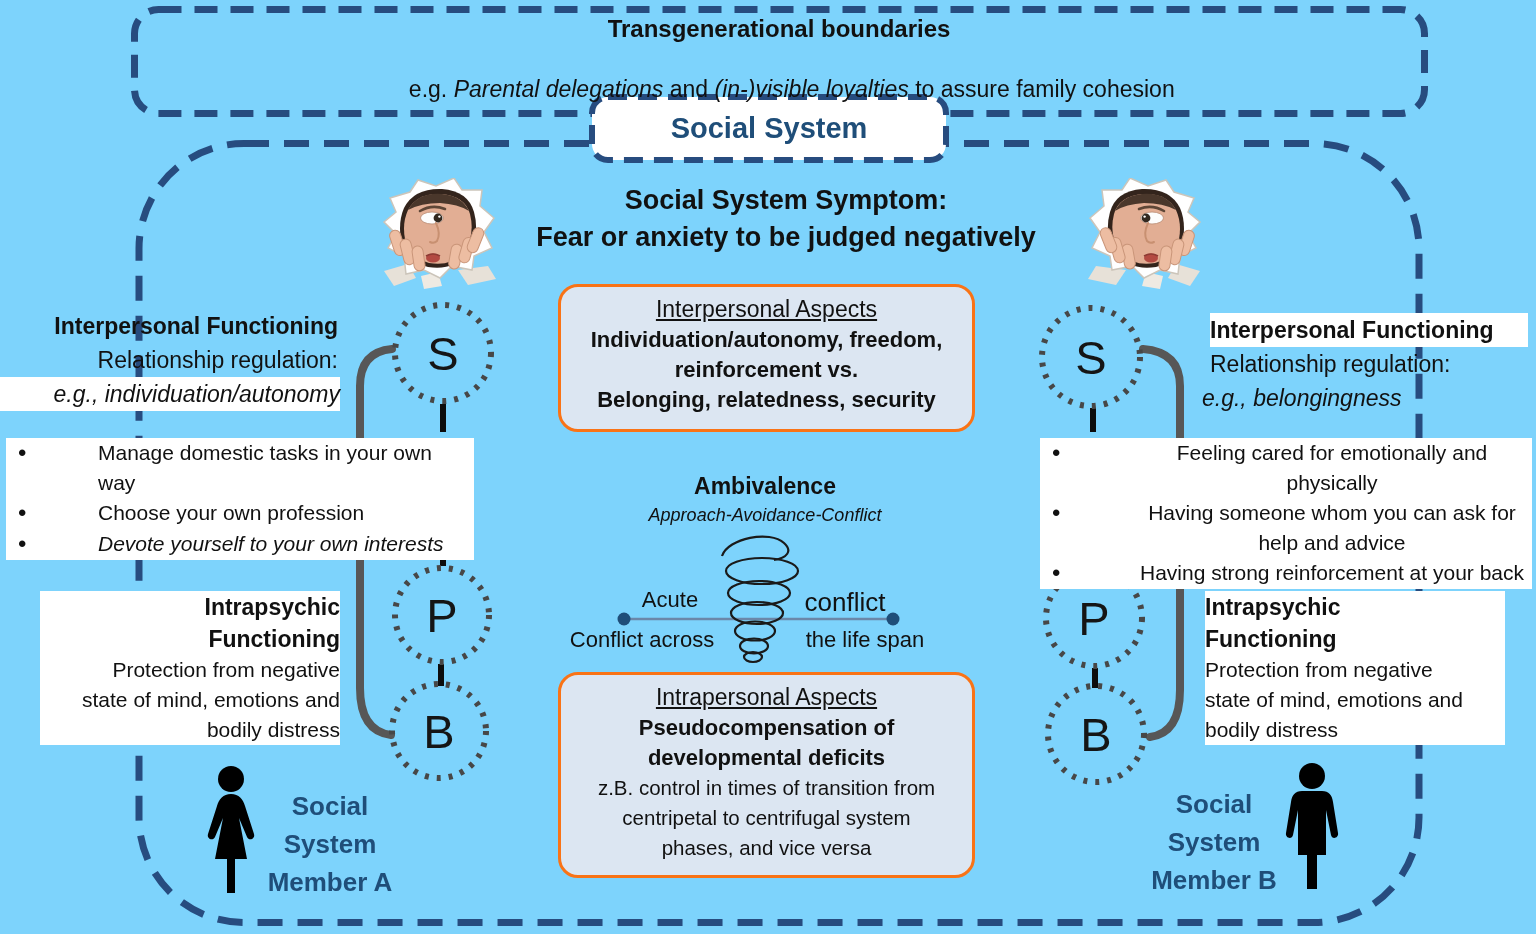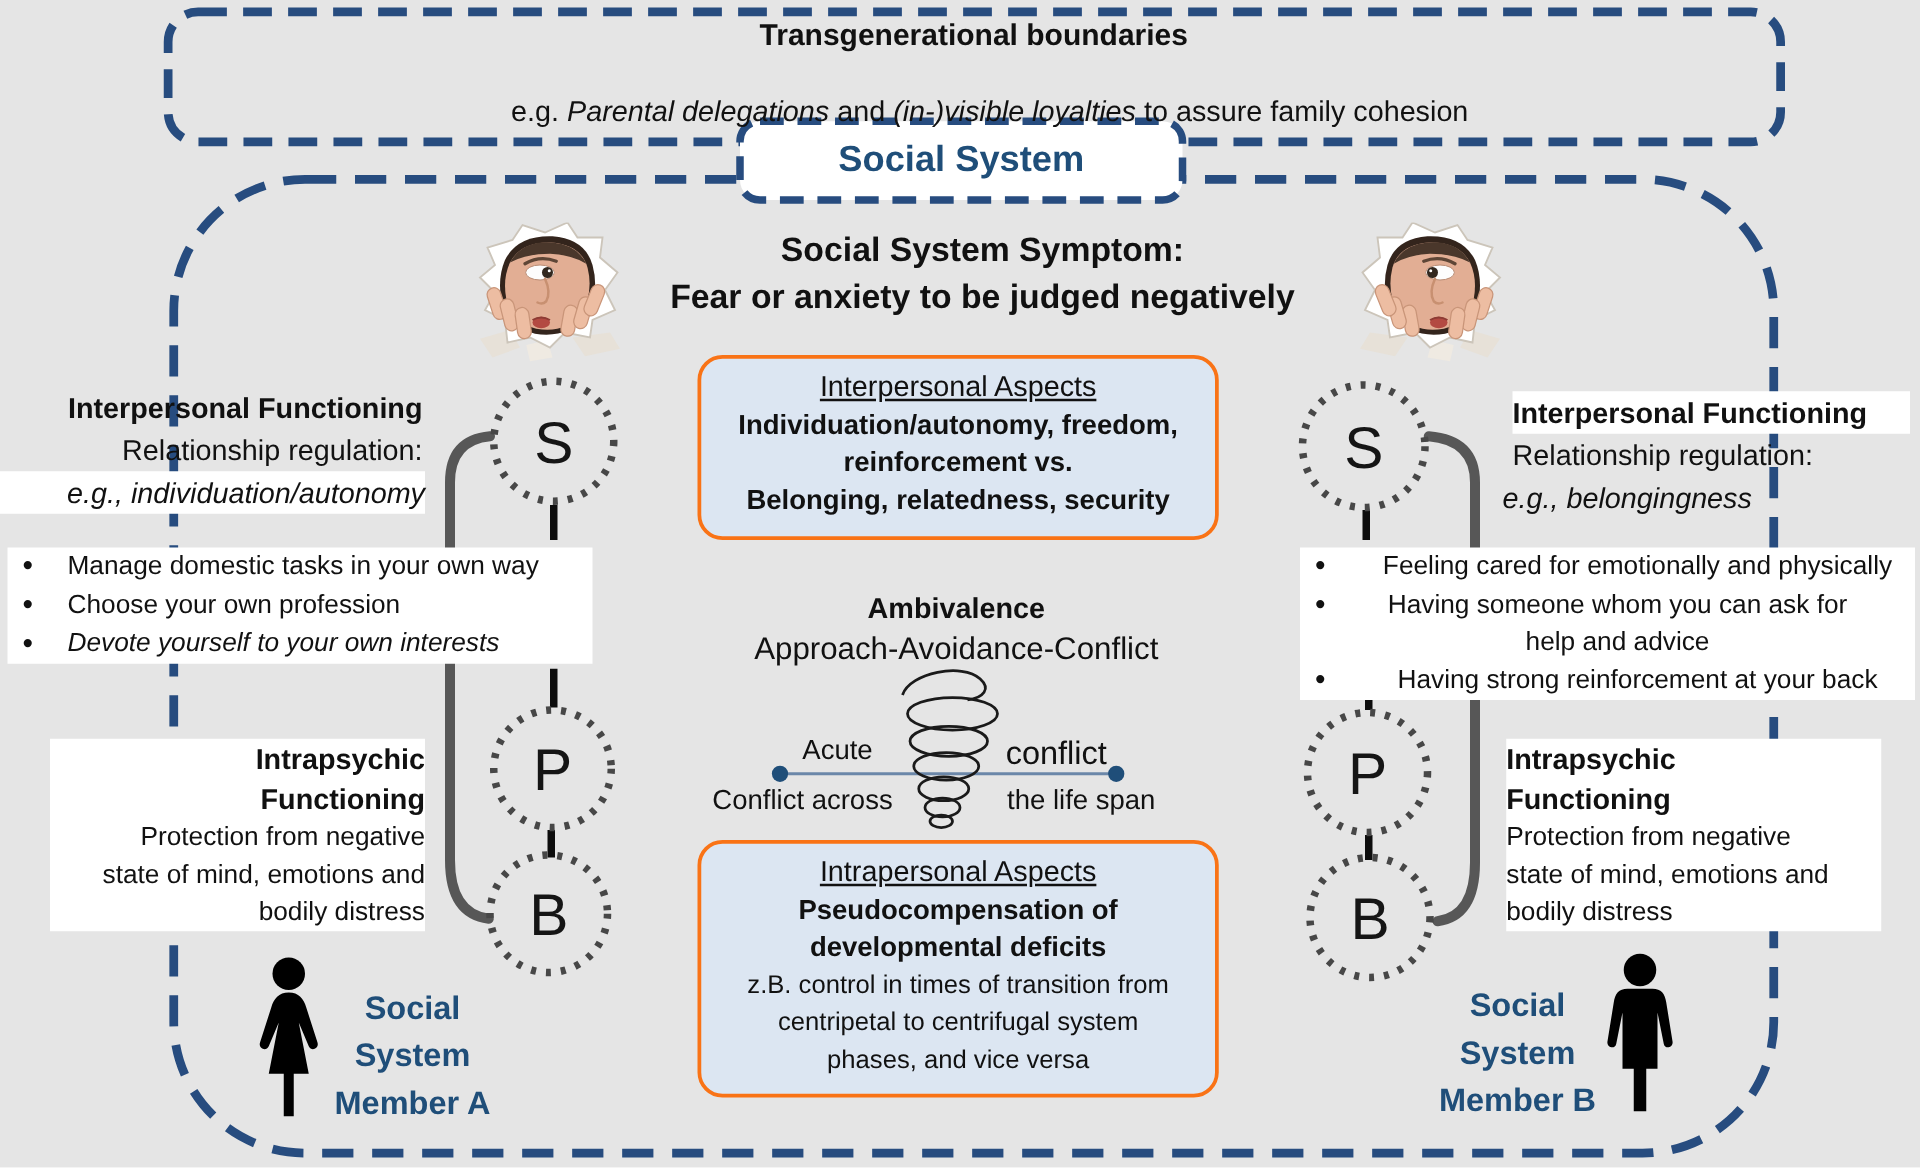--- a/index.html
+++ b/index.html
@@ -1,36 +1,36 @@
 <!DOCTYPE html>
 <html><head>
 <meta charset="utf-8">
 <style>
   html,body{margin:0;padding:0;background:#fff;}
   #stage{
-    position:relative;width:1536px;height:934px;background:#e5e5e5;overflow:hidden;
+    position:relative;width:1536px;height:934px;background:#7dd3fc;overflow:hidden;
     font-family:"Liberation Sans",sans-serif;color:#111;
   }
   .abs{position:absolute;}
   .ctr{text-align:center;}
   .rt{text-align:right;}
   .b{font-weight:bold;}
   .i{font-style:italic;}
   .navy{color:#1F4E79;}
   .whitebg{background:#fff;}
   
   .bluebox{
     background:#DCE6F2;border:3px solid #f97316;border-radius:20px;
     box-sizing:border-box;text-align:center;
   }
   .bluebox .hd{font-size:23px;line-height:32px;text-decoration:underline;padding-top:6px;}
   .bluebox .bl{font-size:22px;line-height:30px;font-weight:bold;}
   .bluebox .rl{font-size:20.5px;line-height:30px;}
   
-  .brow{display:flex;align-items:flex-start;font-size:21px;line-height:30px;}
+  .brow{display:flex;align-items:flex-start;font-size:21px;line-height:30px;gap:44px;}
   .brow .dot{width:36px;flex:0 0 36px;text-align:left;padding-left:12px;}
   .brow .dot::before{content:"\2022";font-size:24px;}
   
   .clt{width:64px;height:64px;display:flex;align-items:center;justify-content:center;
        font-size:47px;color:#151515;}
   .h23{font-size:23px;line-height:34px;}
   .h23b{font-size:23px;line-height:34px;font-weight:bold;}
   .body21{font-size:21px;line-height:30px;}
   .mlabel{font-size:26px;line-height:38px;font-weight:bold;color:#1F4E79;text-align:center;}
 </style>
@@ -223,21 +223,21 @@
   <div class="abs clt" style="left:1064px;top:702px;">B</div>
 
   <div class="abs bluebox" style="left:558px;top:284px;width:417px;height:148px;">
     <div class="hd">Interpersonal Aspects</div>
     <div class="bl">Individuation/autonomy, freedom,</div>
     <div class="bl">reinforcement vs.</div>
     <div class="bl">Belonging, relatedness, security</div>
   </div>
 
   <div class="abs ctr b" style="left:600px;top:473px;width:330px;font-size:23px;">Ambivalence</div>
-  <div class="abs ctr" style="left:580px;top:505px;width:370px;font-size:25px;">Approach-Avoidance-Conflict</div>
+  <div class="abs ctr" style="left:580px;top:505px;width:370px;font-size:18px;font-style:italic;">Approach-Avoidance-Conflict</div>
 
   <div class="abs ctr" style="left:620px;top:587px;width:100px;font-size:22px;">Acute</div>
   <div class="abs ctr" style="left:793px;top:587px;width:104px;font-size:26px;">conflict</div>
   <div class="abs ctr" style="left:560px;top:627px;width:164px;font-size:22px;">Conflict across</div>
   <div class="abs ctr" style="left:795px;top:627px;width:140px;font-size:22px;text-align:center;">the life span</div>
 
   <div class="abs bluebox" style="left:558px;top:672px;width:417px;height:206px;">
     <div class="hd">Intrapersonal Aspects</div>
     <div class="bl">Pseudocompensation of</div>
     <div class="bl">developmental deficits</div>

